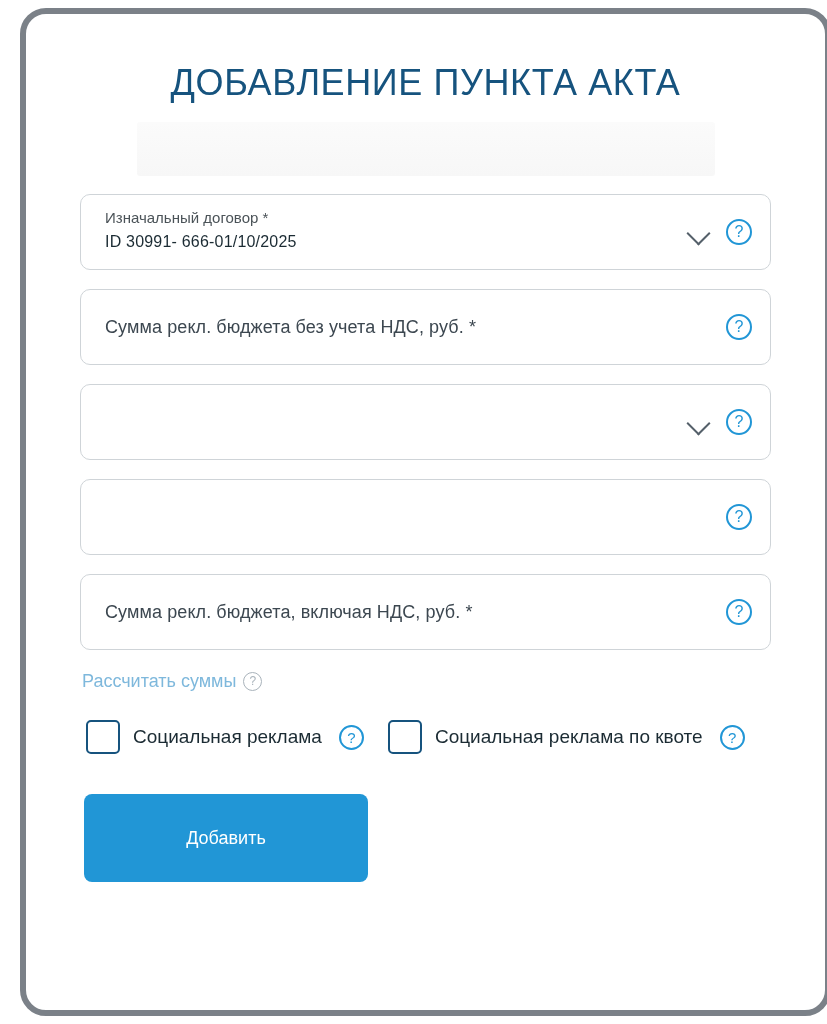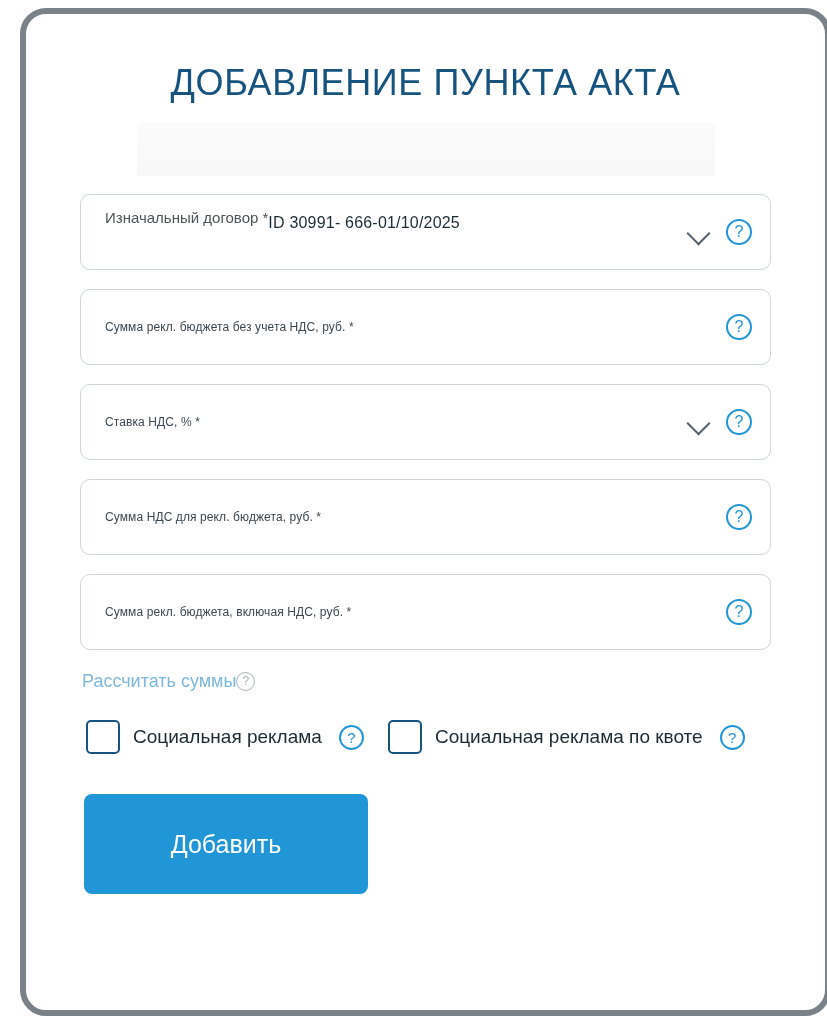--- a/index.html
+++ b/index.html
@@ -75,41 +75,41 @@
   }
 
   .field.filled {
     align-items: flex-start;
     padding-top: 13px;
   }
 
   .field-texts {
     padding-left: 24px;
     display: flex;
-    flex-direction: row;
+    flex-direction: column;
     justify-content: center;
   }
 
   .field-label-small {
     color: #4b5358;
     font-size: 15px;
     line-height: 19px;
   }
 
   .field-value {
     color: #1b2b33;
     font-size: 16px;
     line-height: 26px;
     margin-top: 2px;
     letter-spacing: 0.2px;
   }
 
   .field-placeholder {
     color: #3c4750;
-    font-size: 12px;
+    font-size: 18px;
     letter-spacing: 0.1px;
     padding-left: 24px;
   }
 
   .field-icons {
     position: absolute;
     right: 18px;
     top: 0;
     height: 100%;
     display: flex;
@@ -146,20 +146,21 @@
     text-align: center;
     font-family: "Liberation Sans", sans-serif;
     box-sizing: border-box;
     display: inline-block;
   }
 
   .calc-row {
     padding: 2px 0 0 2px;
     display: flex;
     align-items: center;
+    gap: 7px;
   }
 
   .calc-link {
     color: #7eb8dc;
     font-size: 18px;
   }
 
   .help-icon-faint {
     width: 19px;
     height: 19px;
@@ -230,24 +231,24 @@
     font-family: "Liberation Sans", sans-serif;
     cursor: pointer;
     padding: 6px 2px;
   }
 
   .btn-submit {
     background: #2196d6;
     border: none;
     border-radius: 8px;
     color: #ffffff;
-    font-size: 25px;
+    font-size: 18px;
     font-family: "Liberation Sans", sans-serif;
     width: 284px;
-    height: 100px;
+    height: 88px;
     cursor: pointer;
   }
 </style>
 </head>
 <body>
 
 <div class="device-frame">
   <div class="dialog">
 
     <h1 class="dialog-title">ДОБАВЛЕНИЕ ПУНКТА АКТА</h1>
@@ -268,29 +269,27 @@
       </div>
 
       <div class="field">
         <span class="field-placeholder">Сумма рекл. бюджета без учета НДС, руб. *</span>
         <div class="field-icons">
           <span class="help-icon">?</span>
         </div>
       </div>
 
       <div class="field">
-        <span class="field-placeholder">Ставка НДС, % *</span>
         <div class="field-icons">
           <span class="chevron"></span>
           <span class="help-icon">?</span>
         </div>
       </div>
 
       <div class="field">
-        <span class="field-placeholder">Сумма НДС для рекл. бюджета, руб. *</span>
         <div class="field-icons">
           <span class="help-icon">?</span>
         </div>
       </div>
 
       <div class="field">
         <span class="field-placeholder">Сумма рекл. бюджета, включая НДС, руб. *</span>
         <div class="field-icons">
           <span class="help-icon">?</span>
         </div>

